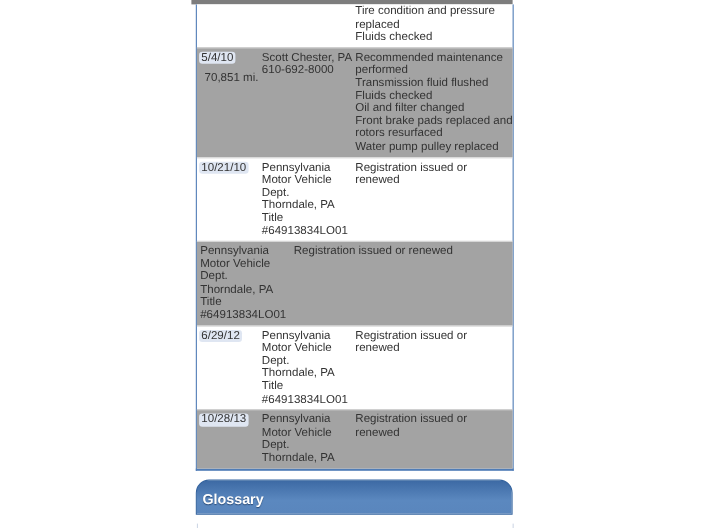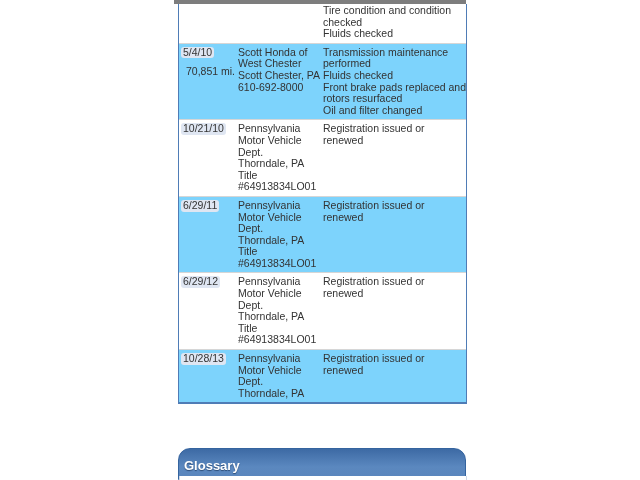--- a/index.html
+++ b/index.html
@@ -3,87 +3,85 @@
 <meta charset="utf-8">
 <style>
   html, body { margin:0; padding:0; }
   body { width:640px; height:480px; background:#ffffff; overflow:hidden; position:relative;
          font-family:"Liberation Sans", "DejaVu Sans", sans-serif; color:#333; }
   .topbar { position:absolute; left:174px; top:0; width:292px; height:4px; background:#7d7d7d; }
   .history { position:absolute; left:178px; top:4px; width:287px; border-left:1px solid #4f7cb6;
              border-right:1px solid #4f7cb6; border-bottom:2px solid #4f7cb6; background:#fff; }
   .row { display:flex; border-top:1px solid #d6d6d6; font-size:10.5px; line-height:11.6px; padding:3px 0 3px 0; }
   .row.first { border-top:none; padding-top:1px; }
-  .row.shade { background:#7dd3fc; }
+  .row.shade { background:#a3a3a3; }
   .col-date { width:56px; padding-left:3px; box-sizing:border-box; }
   .col-src { width:86px; padding-left:3px; box-sizing:border-box; }
   .col-detail { flex:1; padding-left:2px; box-sizing:border-box; }
   .date-chip { display:inline-block; background:#dfe6f2; border-radius:3px; padding:0 2px; margin-left:-1px; color:#333; }
   .mileage { display:block; margin-top:8px; margin-left:-2px;text-align:right; }
   .line { display:block; }
-  .glossary { position:absolute; left:178px; top:448px; width:288px; height:32px;
+  .glossary { position:absolute; left:178px; top:436px; width:288px; height:32px;
               border-radius:12px 12px 0 0; background:linear-gradient(#3d6aa4, #5b88bf 60%, #5a86bd);
               border:1px solid #35649f; box-sizing:border-box; }
   .glossary-title { position:absolute; left:5px; top:9px; font-weight:bold; font-size:13px; color:#fff;
                     text-shadow:0 1px 1px #2a4a75; }
   .glossary-body { position:absolute; left:179px; top:476px; width:286px; height:4px; background:#fff;
                    border-left:1px solid #cfd8e6; border-right:1px solid #cfd8e6; }
 </style>
 </head>
 <body>
 
 <div class="topbar"></div>
 
 <div class="history">
 
   <div class="row first">
     <div class="col-date"></div>
     <div class="col-src"></div>
     <div class="col-detail" style="line-height:11.6px;">
-      <span class="line" style="width:140px">Tire condition and condition checked</span>
+      <span class="line" style="width:140px">Tire condition and pressure replaced</span>
       <span class="line">Fluids checked</span>
     </div>
   </div>
 
   <div class="row shade">
     <div class="col-date">
       <span class="date-chip">5/4/10</span>
       <span class="mileage">70,851 mi.</span>
     </div>
     <div class="col-src">
-      <span class="line">Scott Honda of West Chester</span>
       <span class="line">Scott Chester, PA</span>
       <span class="line">610-692-8000</span>
     </div>
     <div class="col-detail">
-      <span class="line">Transmission maintenance performed</span>
+      <span class="line">Recommended maintenance performed</span>
+      <span class="line">Transmission fluid flushed</span>
       <span class="line">Fluids checked</span>
+      <span class="line">Oil and filter changed</span>
       <span class="line">Front brake pads replaced and rotors resurfaced</span>
-      <span class="line">Oil and filter changed</span>
+      <span class="line">Water pump pulley replaced</span>
     </div>
   </div>
 
   <div class="row">
     <div class="col-date">
       <span class="date-chip">10/21/10</span>
     </div>
     <div class="col-src" style="width:86px;">
       <span class="line">Pennsylvania Motor Vehicle Dept.</span>
       <span class="line">Thorndale, PA</span>
       <span class="line">Title #64913834LO01</span>
     </div>
     <div class="col-detail">
       <span class="line">Registration issued or renewed</span>
     </div>
   </div>
 
   <div class="row shade">
-    <div class="col-date">
-      <span class="date-chip">6/29/11</span>
-    </div>
     <div class="col-src">
       <span class="line">Pennsylvania Motor Vehicle Dept.</span>
       <span class="line">Thorndale, PA</span>
       <span class="line">Title #64913834LO01</span>
     </div>
     <div class="col-detail">
       <span class="line">Registration issued or renewed</span>
     </div>
   </div>
 

